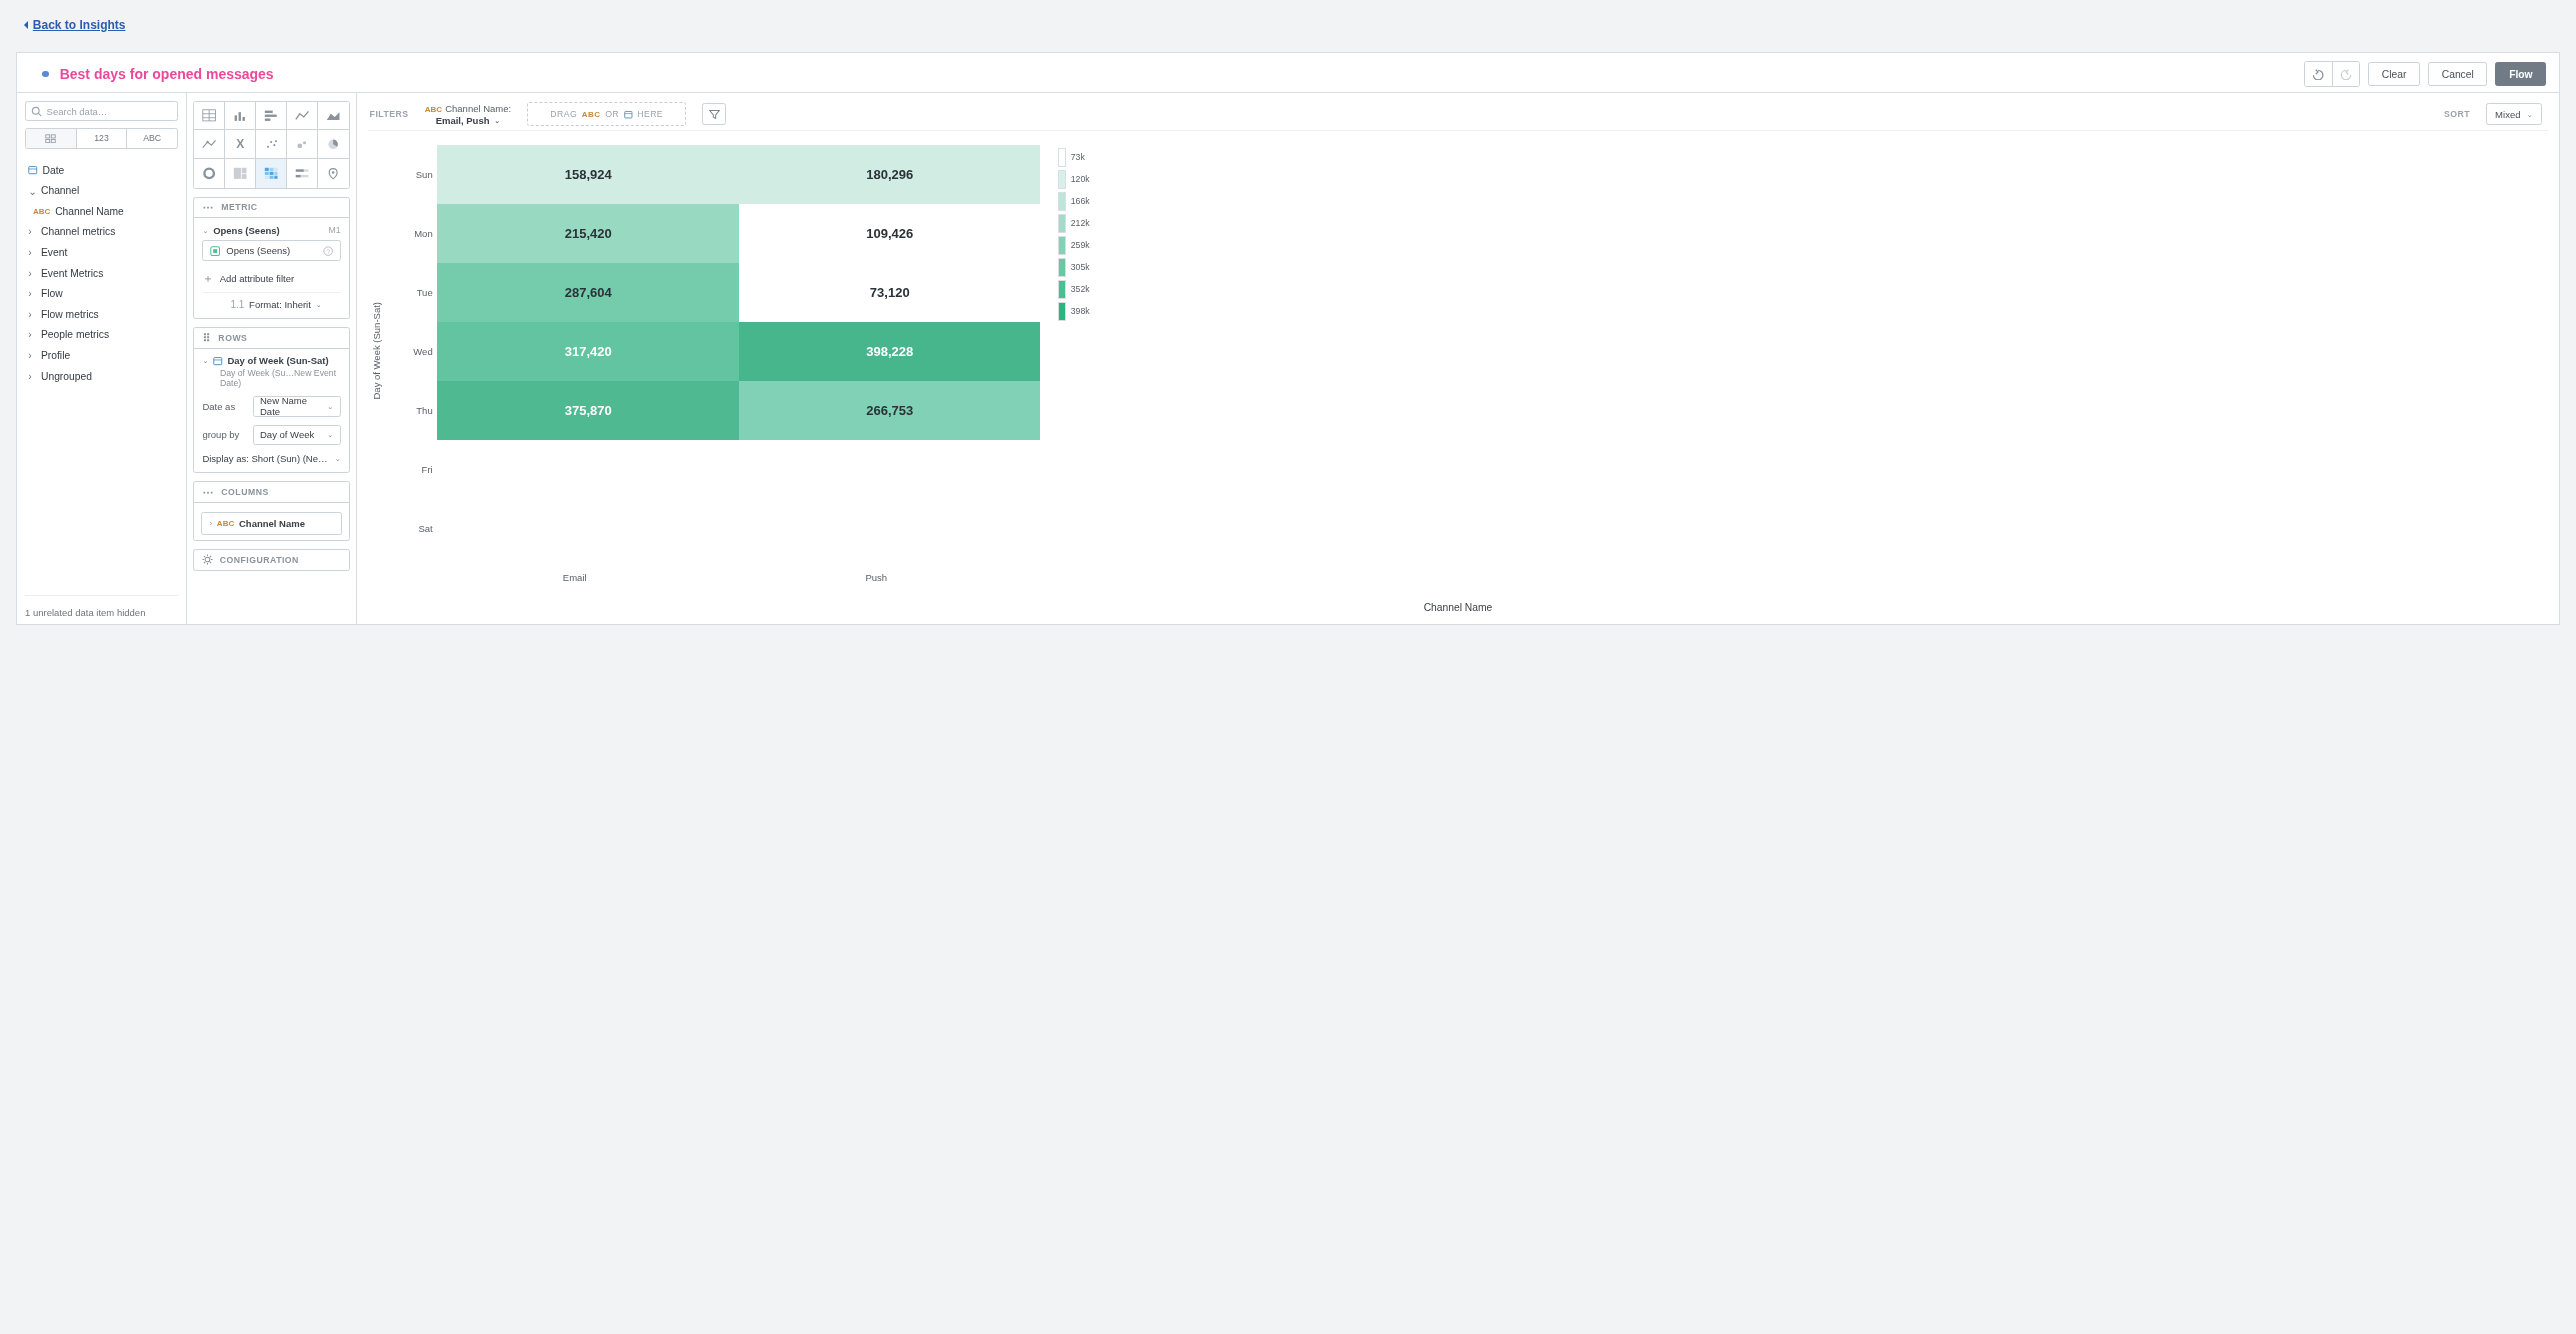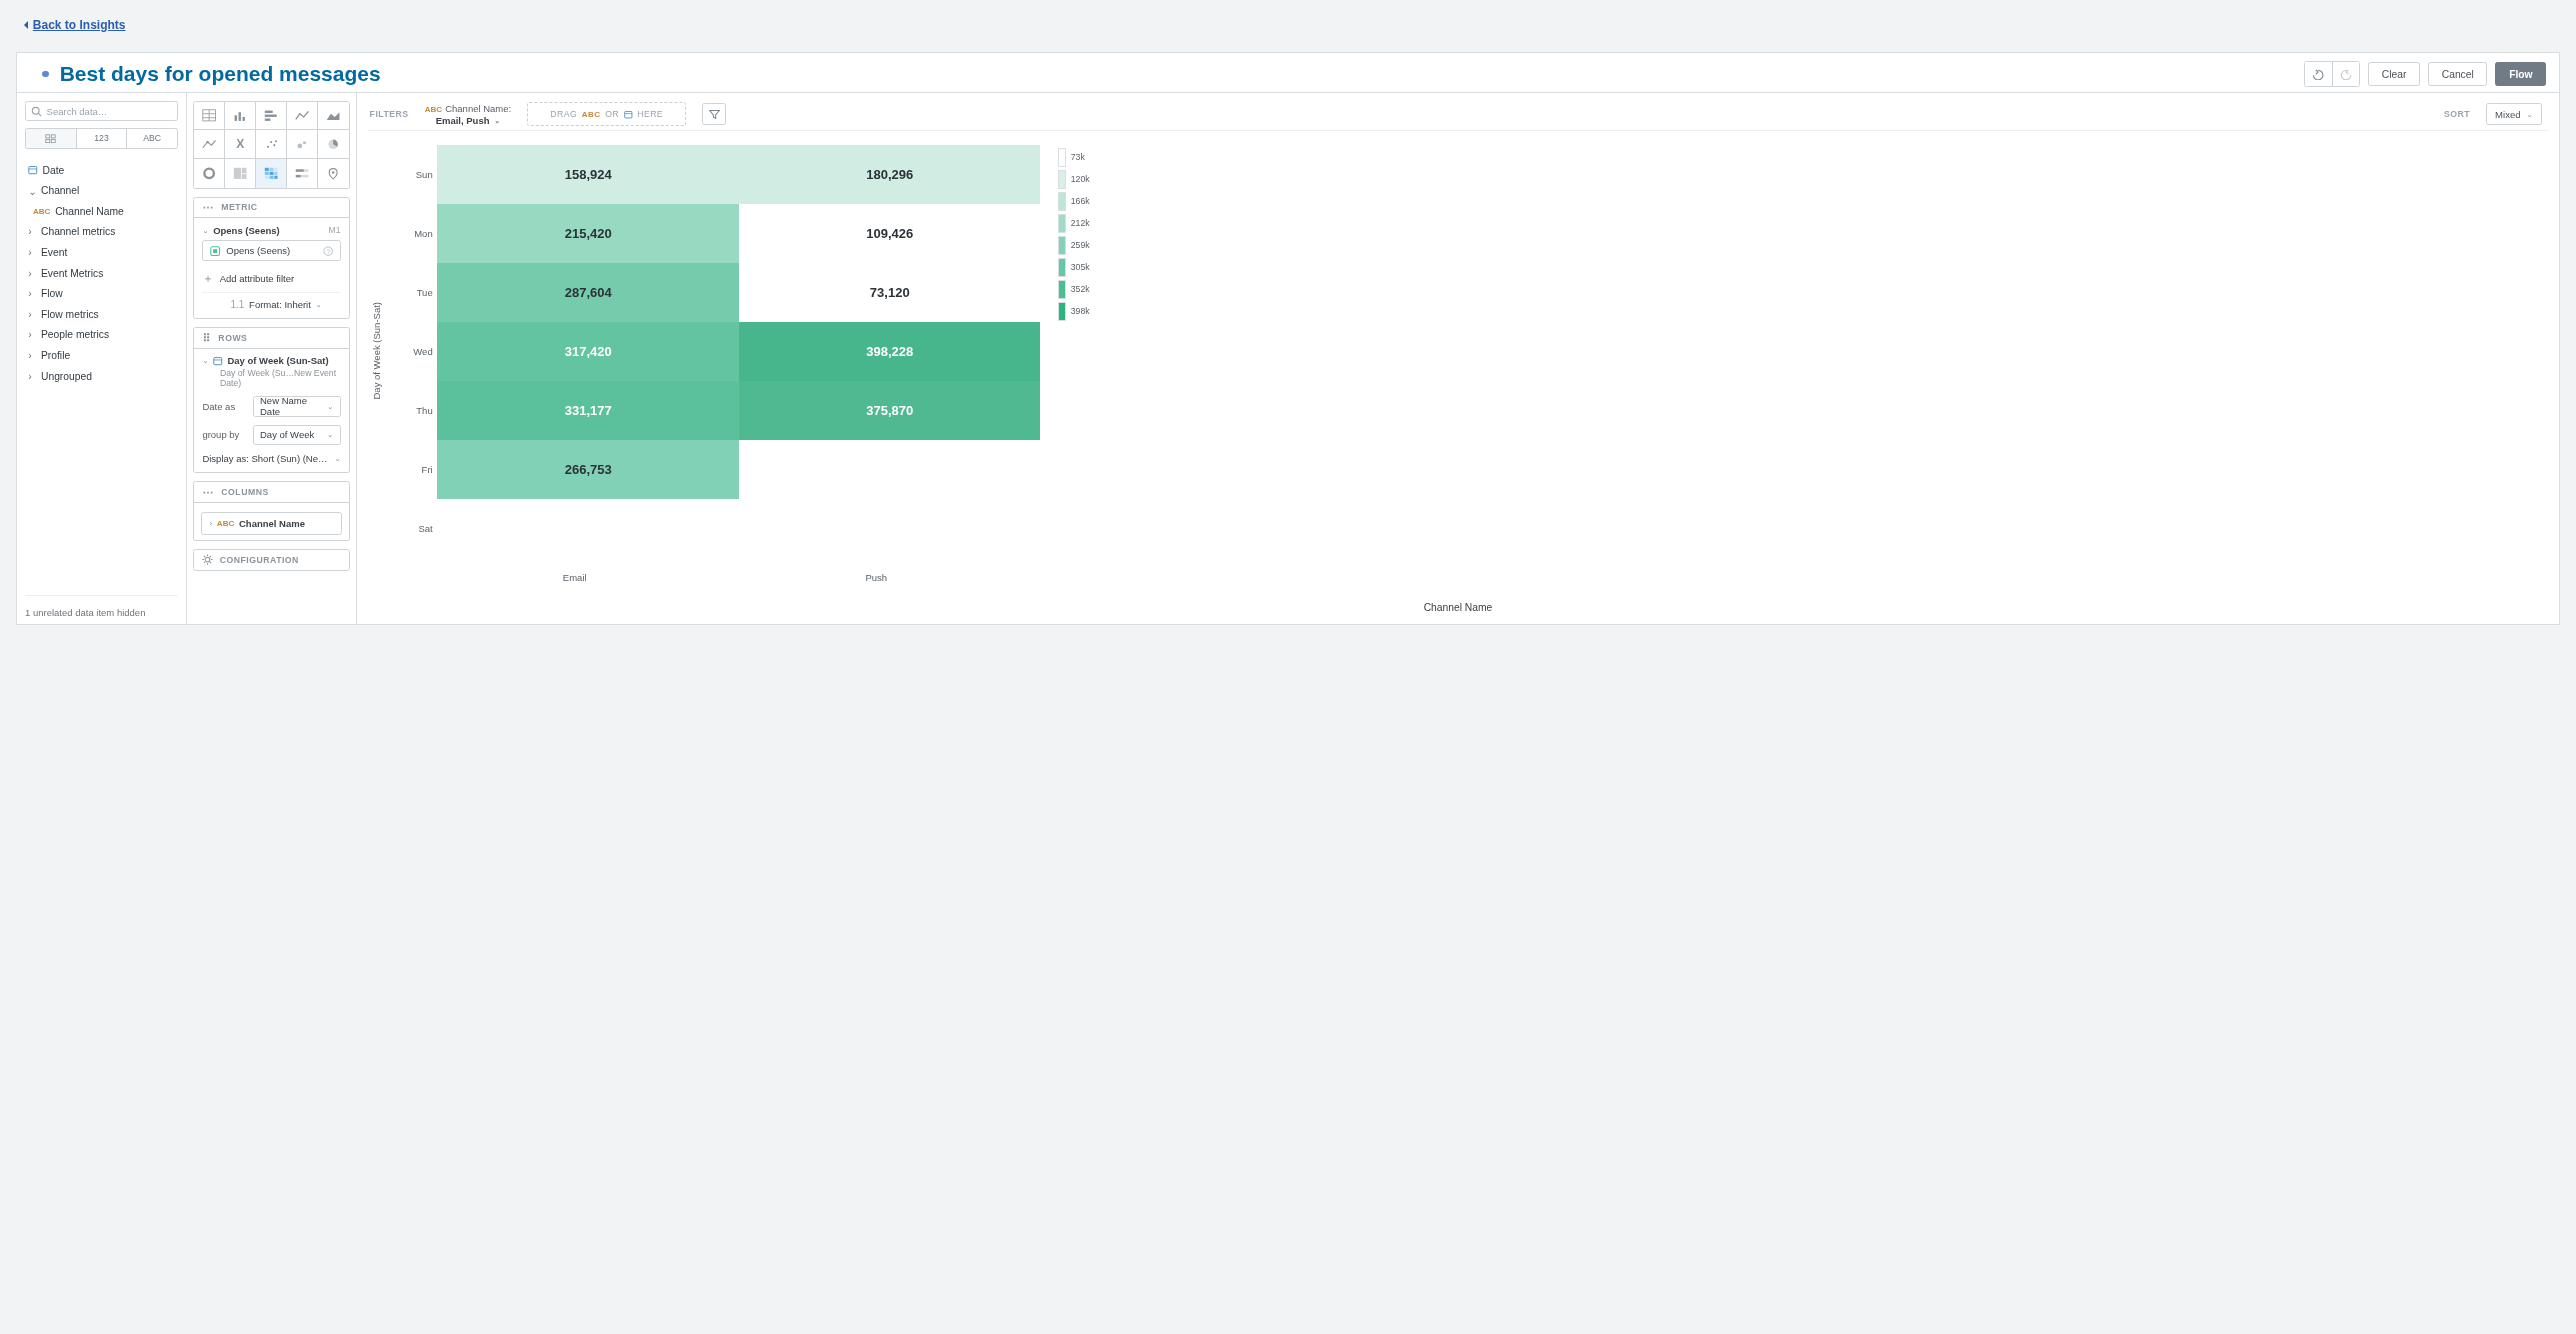--- a/index.html
+++ b/index.html
@@ -24,21 +24,21 @@
   .backlink{display:inline-flex;align-items:center;gap:4.8px;color:var(--link);text-decoration:underline;font-weight:600;font-size:12px;}
   .backlink-caret{width:0;height:0;border-top:4px solid transparent;border-bottom:4px solid transparent;border-right:4.8px solid var(--link);}
 
   
   .card{background:var(--panel);margin:0 16px 20.6px 16px;border:0.8px solid var(--border);}
 
   
   .card-header{display:flex;align-items:center;justify-content:space-between;padding:8px 12.7px 4.8px 25.4px;}
   .title-wrap{display:flex;align-items:center;gap:11px;}
   .title-dot{width:6.3px;height:6.3px;border-radius:50%;background:#5a8bd6;}
-  .title{font-size:21px;font-weight:700;color:#0369a1;}
+  .title{font-size:14px;font-weight:700;color:#ec4899;}
   .hdr-actions{display:flex;align-items:center;gap:8px;}
   .icon-btn-group{display:flex;border:0.8px solid var(--pill-border);border-radius:2.4px;overflow:hidden;}
   .icon-btn{width:27px;height:24px;display:flex;align-items:center;justify-content:center;background:#fff;border:none;}
   .icon-btn + .icon-btn{border-left:0.8px solid var(--pill-border);}
   .btn{height:24px;padding:0 12.7px;border:0.8px solid var(--pill-border);background:#fff;border-radius:2.4px;font-size:10.3px;color:#4a5158;display:inline-flex;align-items:center;}
   .btn.save{background:var(--save);border-color:var(--save);color:#fff;font-weight:600;}
 
   
   .card-body{display:flex;border-top:0.8px solid var(--border);}
   .col-data{width:170px;padding:8px 8px 6.3px 8px;border-right:0.8px solid var(--border);display:flex;flex-direction:column;}
@@ -511,21 +511,20 @@
             </div>
           <div class="heat-grid" id="heatgrid">
               <div class="cell light" style="background: rgb(208, 236, 227);">158,924</div>
               <div class="cell light" style="background: rgb(208, 236, 227);">180,296</div>
               <div class="cell light" style="background: rgb(151, 217, 193);">215,420</div>
               <div class="cell light" style="background: rgb(255, 255, 255);">109,426</div>
               <div class="cell light" style="background: rgb(116, 204, 173);">287,604</div>
               <div class="cell light" style="background: rgb(255, 255, 255);">73,120</div>
               <div class="cell dark" style="background: rgb(98, 196, 161);">317,420</div>
               <div class="cell dark" style="background: rgb(71, 182, 141);">398,228</div>
-              <div class="cell dark" style="background: rgb(91, 193, 157);">331,177</div>
               <div class="cell dark" style="background: rgb(79, 186, 146);">375,870</div>
               <div class="cell light" style="background: rgb(128, 209, 181);">266,753</div>
             </div>
         </div>
         <div class="legend" id="legend">
             <div class="legend-row">
               <div class="legend-sw" style="background: rgb(255, 255, 255); border: 0.8px solid rgb(217, 222, 227);"></div>
               <div class="legend-txt">73k</div>
             </div>
             <div class="legend-row">

